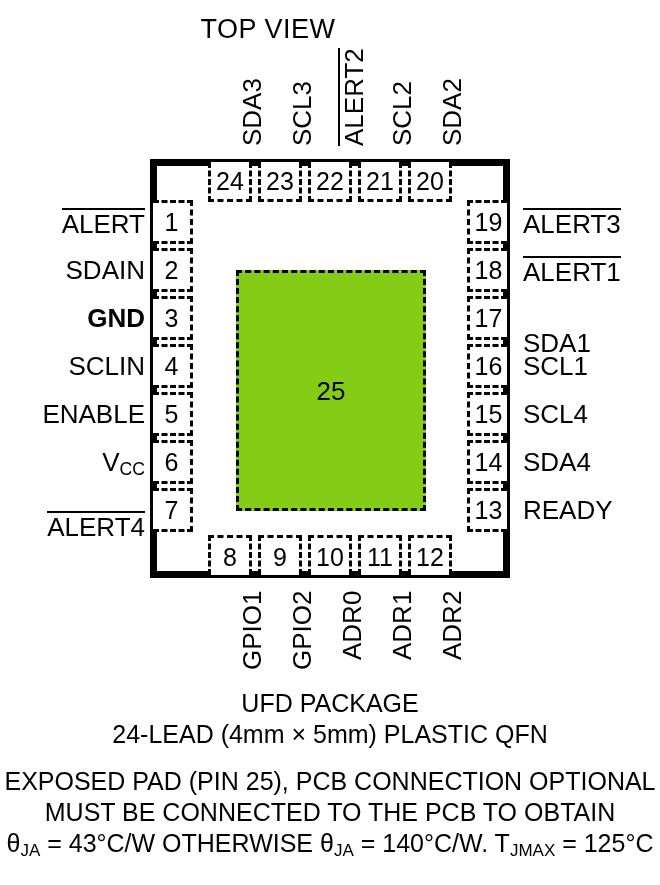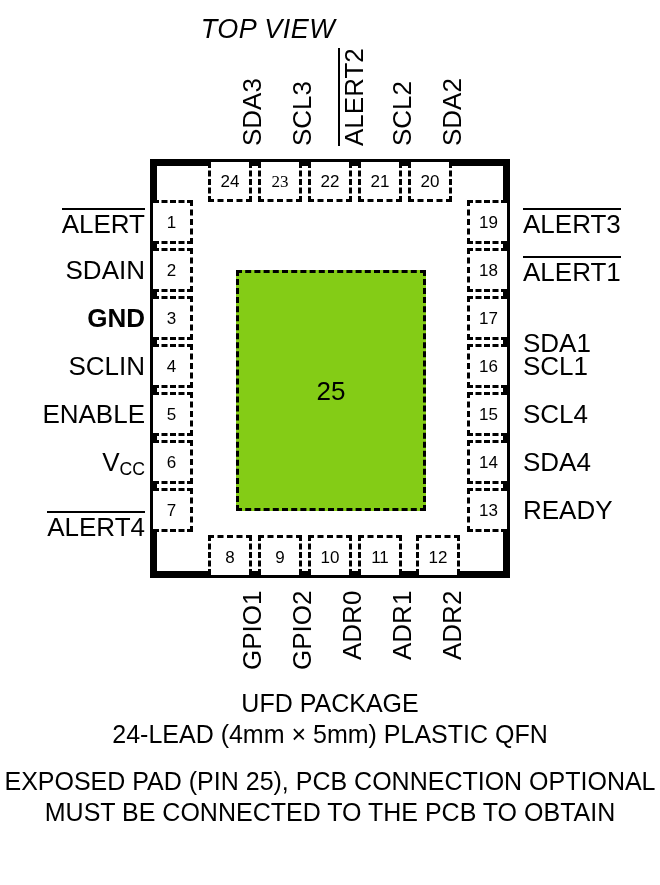--- a/index.html
+++ b/index.html
@@ -18,21 +18,20 @@
 
   
   #top-view-title {
     position: absolute;
     left: 0;
     top: 14px;
     width: 536px;
     text-align: center;
     font-size: 27px;
     letter-spacing: 0.5px;
-    font-style: italic;
   }
 
   
   #package-body {
     position: absolute;
     left: 150px;
     top: 159px;
     width: 360px;
     height: 419px;
     border: 7px solid #000;
@@ -59,21 +58,21 @@
     transform: translateY(-50%);
     text-align: center;
     font-size: 26px;
   }
 
   
   .pin {
     position: absolute;
     box-sizing: border-box;
     background: #fff;
-    font-size: 17px;
+    font-size: 25px;
     line-height: 1;
     color: #000;
   }
   .pin .pin-num {
     position: absolute;
     left: 0; right: 0;
     top: 50%;
     transform: translateY(-50%);
     text-align: center;
   }
@@ -225,21 +224,21 @@
     </div>
     <div class="pin right" style="left: 467px; top: 440px;">
       <span class="pin-num">14</span>
     </div>
     <div class="pin right" style="left: 467px; top: 488px;">
       <span class="pin-num">13</span>
     </div>
     <div class="pin top" style="left: 208px; top: 162px;">
       <span class="pin-num">24</span>
     </div>
-    <div class="pin top" style="left: 258px; top: 162px; font-family: Liberation Serif, serif;">
+    <div class="pin top" style="left: 258px; top: 162px;">
       <span class="pin-num">23</span>
     </div>
     <div class="pin top" style="left: 308px; top: 162px;">
       <span class="pin-num">22</span>
     </div>
     <div class="pin top" style="left: 358px; top: 162px;">
       <span class="pin-num">21</span>
     </div>
     <div class="pin top" style="left: 408px; top: 162px;">
       <span class="pin-num">20</span>
@@ -249,21 +248,21 @@
     </div>
     <div class="pin bottom" style="left: 258px; top: 535px;">
       <span class="pin-num">9</span>
     </div>
     <div class="pin bottom" style="left: 308px; top: 535px;">
       <span class="pin-num">10</span>
     </div>
     <div class="pin bottom" style="left: 358px; top: 535px;">
       <span class="pin-num">11</span>
     </div>
-    <div class="pin bottom" style="left: 408px; top: 535px; margin-left: 8px;">
+    <div class="pin bottom" style="left: 408px; top: 535px;">
       <span class="pin-num">12</span>
     </div>
   </div>
 <div id="labels-layer">
     <div class="label-left" style="top: 209px;"><span class="ovl">ALERT</span></div>
     <div class="label-left" style="top: 257px;">SDAIN</div>
     <div class="label-left" style="top: 305px; font-weight: bold;">GND</div>
     <div class="label-left" style="top: 353px;">SCLIN</div>
     <div class="label-left" style="top: 401px;">ENABLE</div>
     <div class="label-left" style="top: 449px;">V<span class="sub">CC</span></div>
@@ -286,13 +285,14 @@
     <div class="label-bottom" style="left: 389px; top: 660px; transform: rotate(-90deg); transform-origin: 0px 0px;">ADR1</div>
     <div class="label-bottom" style="left: 439px; top: 660px; transform: rotate(-90deg); transform-origin: 0px 0px;">ADR2</div>
   </div>
 
 <div id="footer">
   <div class="foot-line">UFD PACKAGE</div>
   <div class="foot-line">24-LEAD (4mm × 5mm) PLASTIC QFN</div>
   <div class="foot-gap"></div>
   <div class="foot-line">EXPOSED PAD (PIN 25), PCB CONNECTION OPTIONAL</div>
   <div class="foot-line">MUST BE CONNECTED TO THE PCB TO OBTAIN</div>
+  <div class="foot-line" id="thermal-line">θ<span class="sub">JA</span> = 43°C/W OTHERWISE θ<span class="sub">JA</span> = 140°C/W. T<span class="sub">JMAX</span> = 125°C</div>
 </div>
 
 </body></html>

